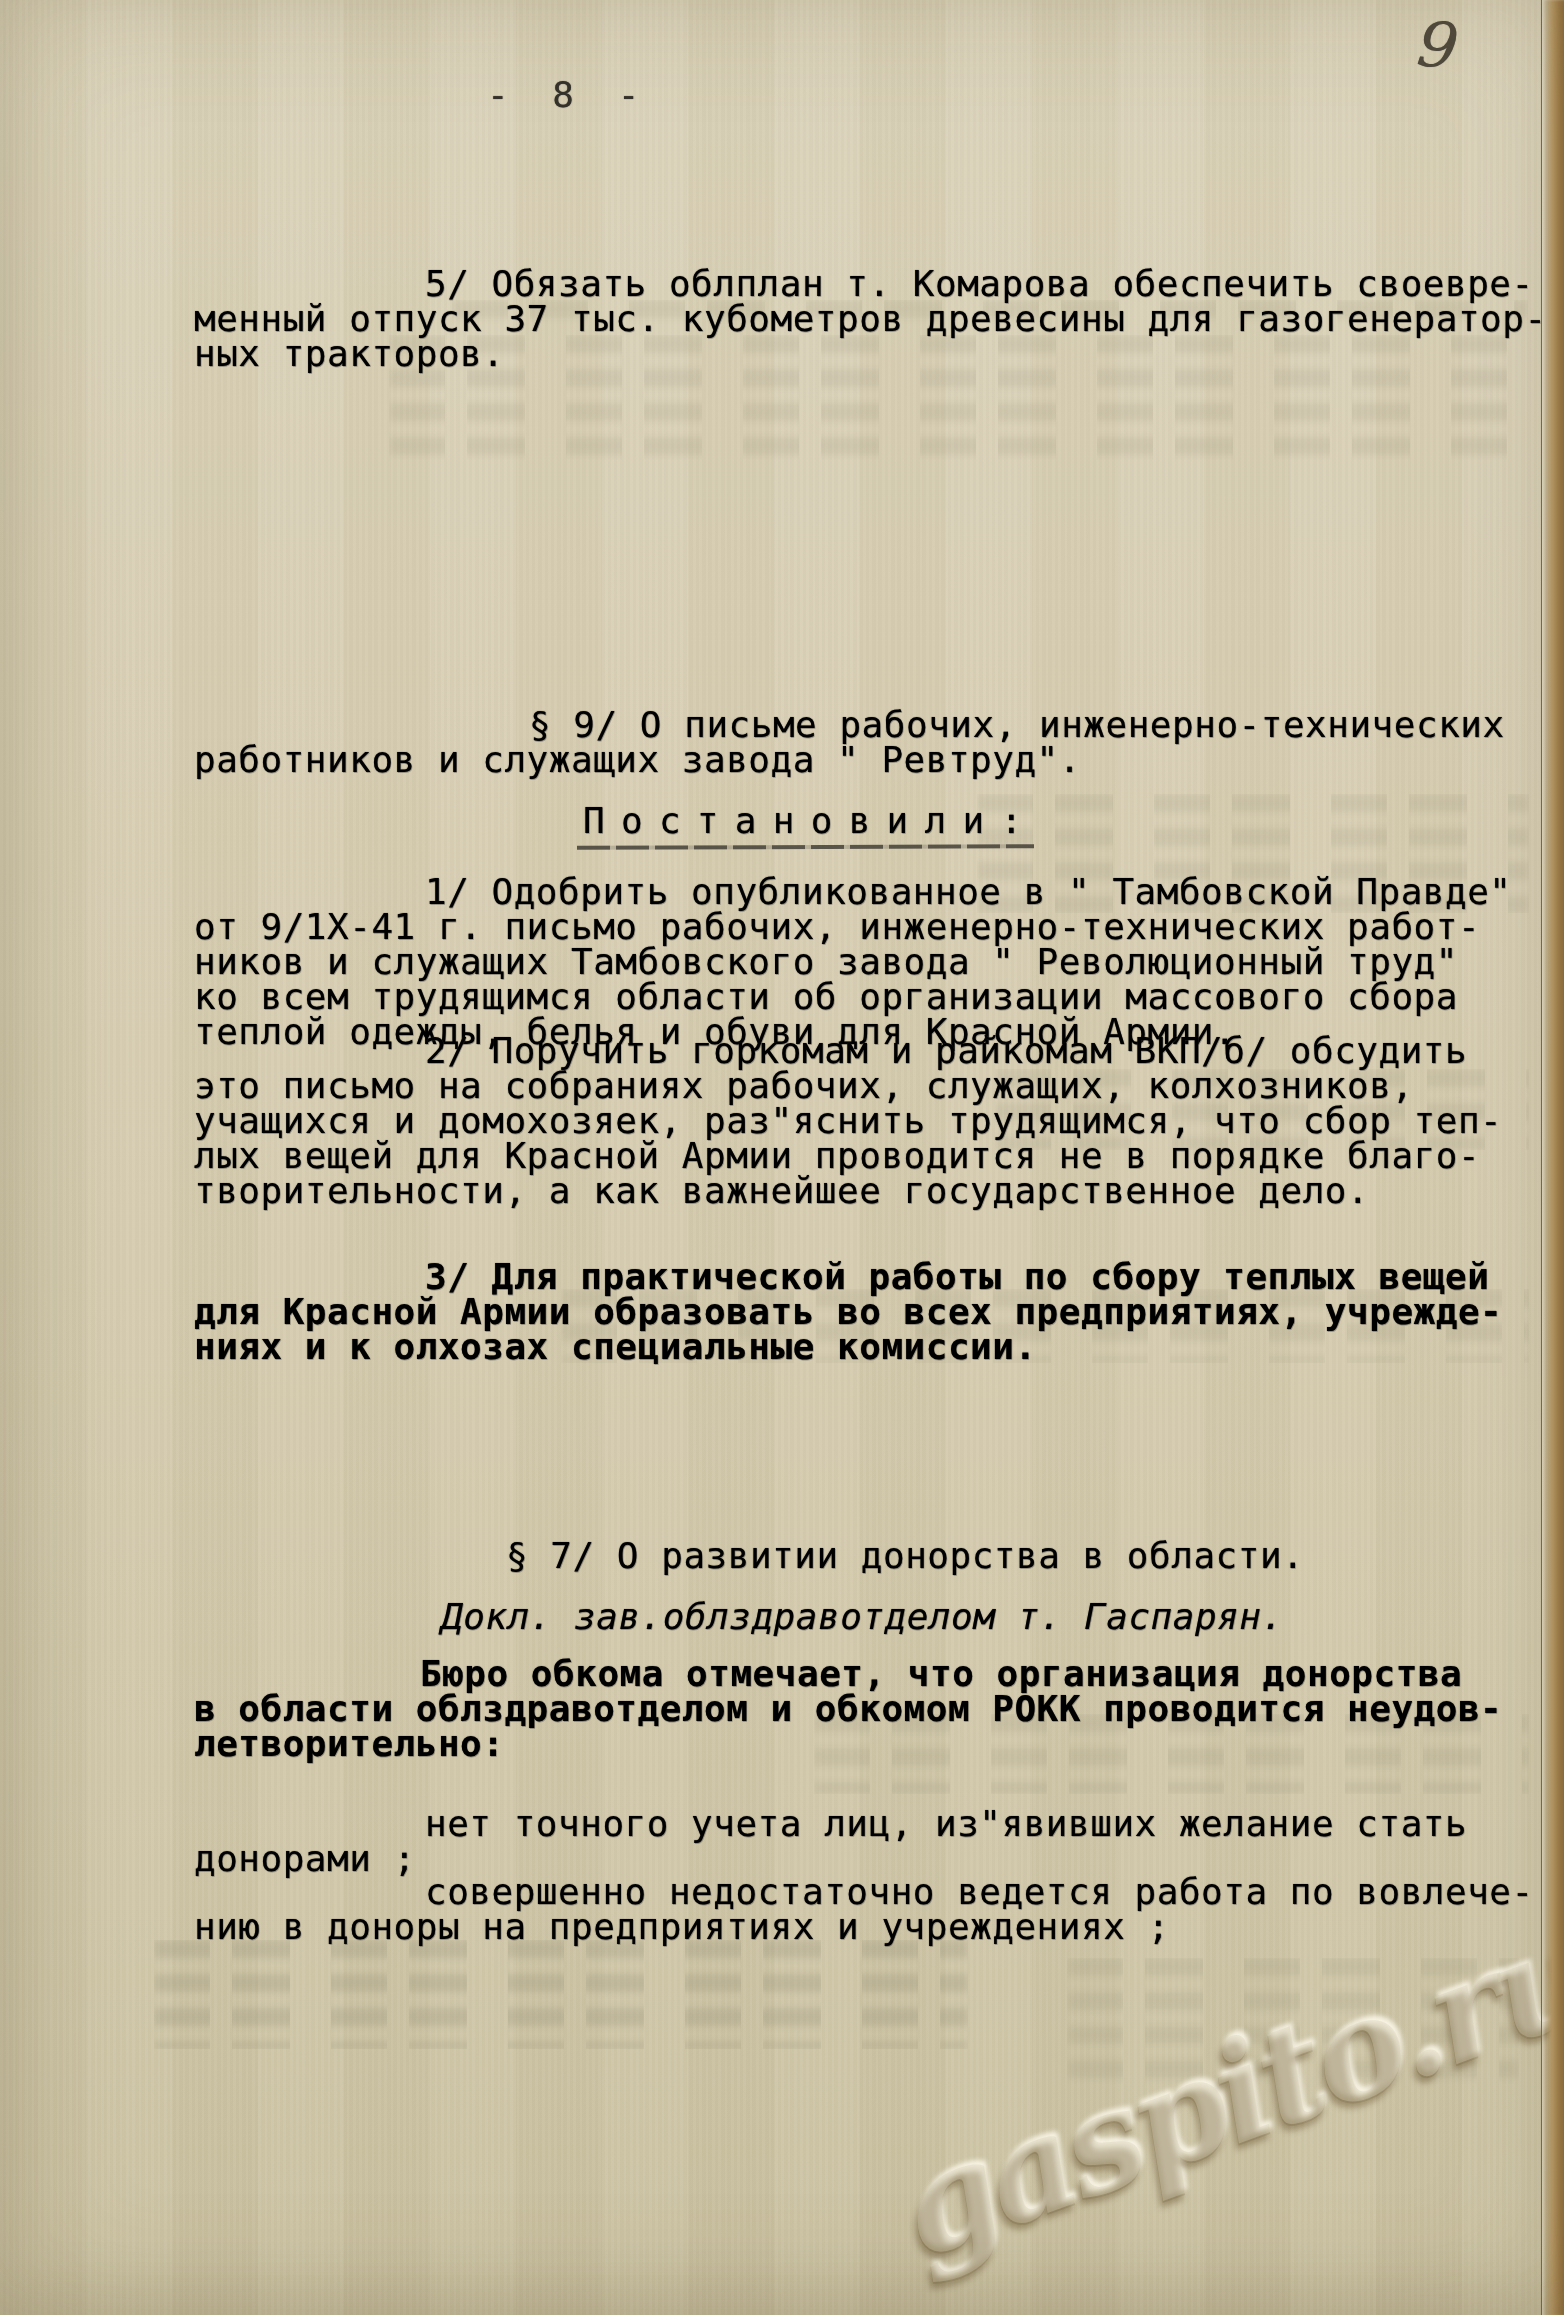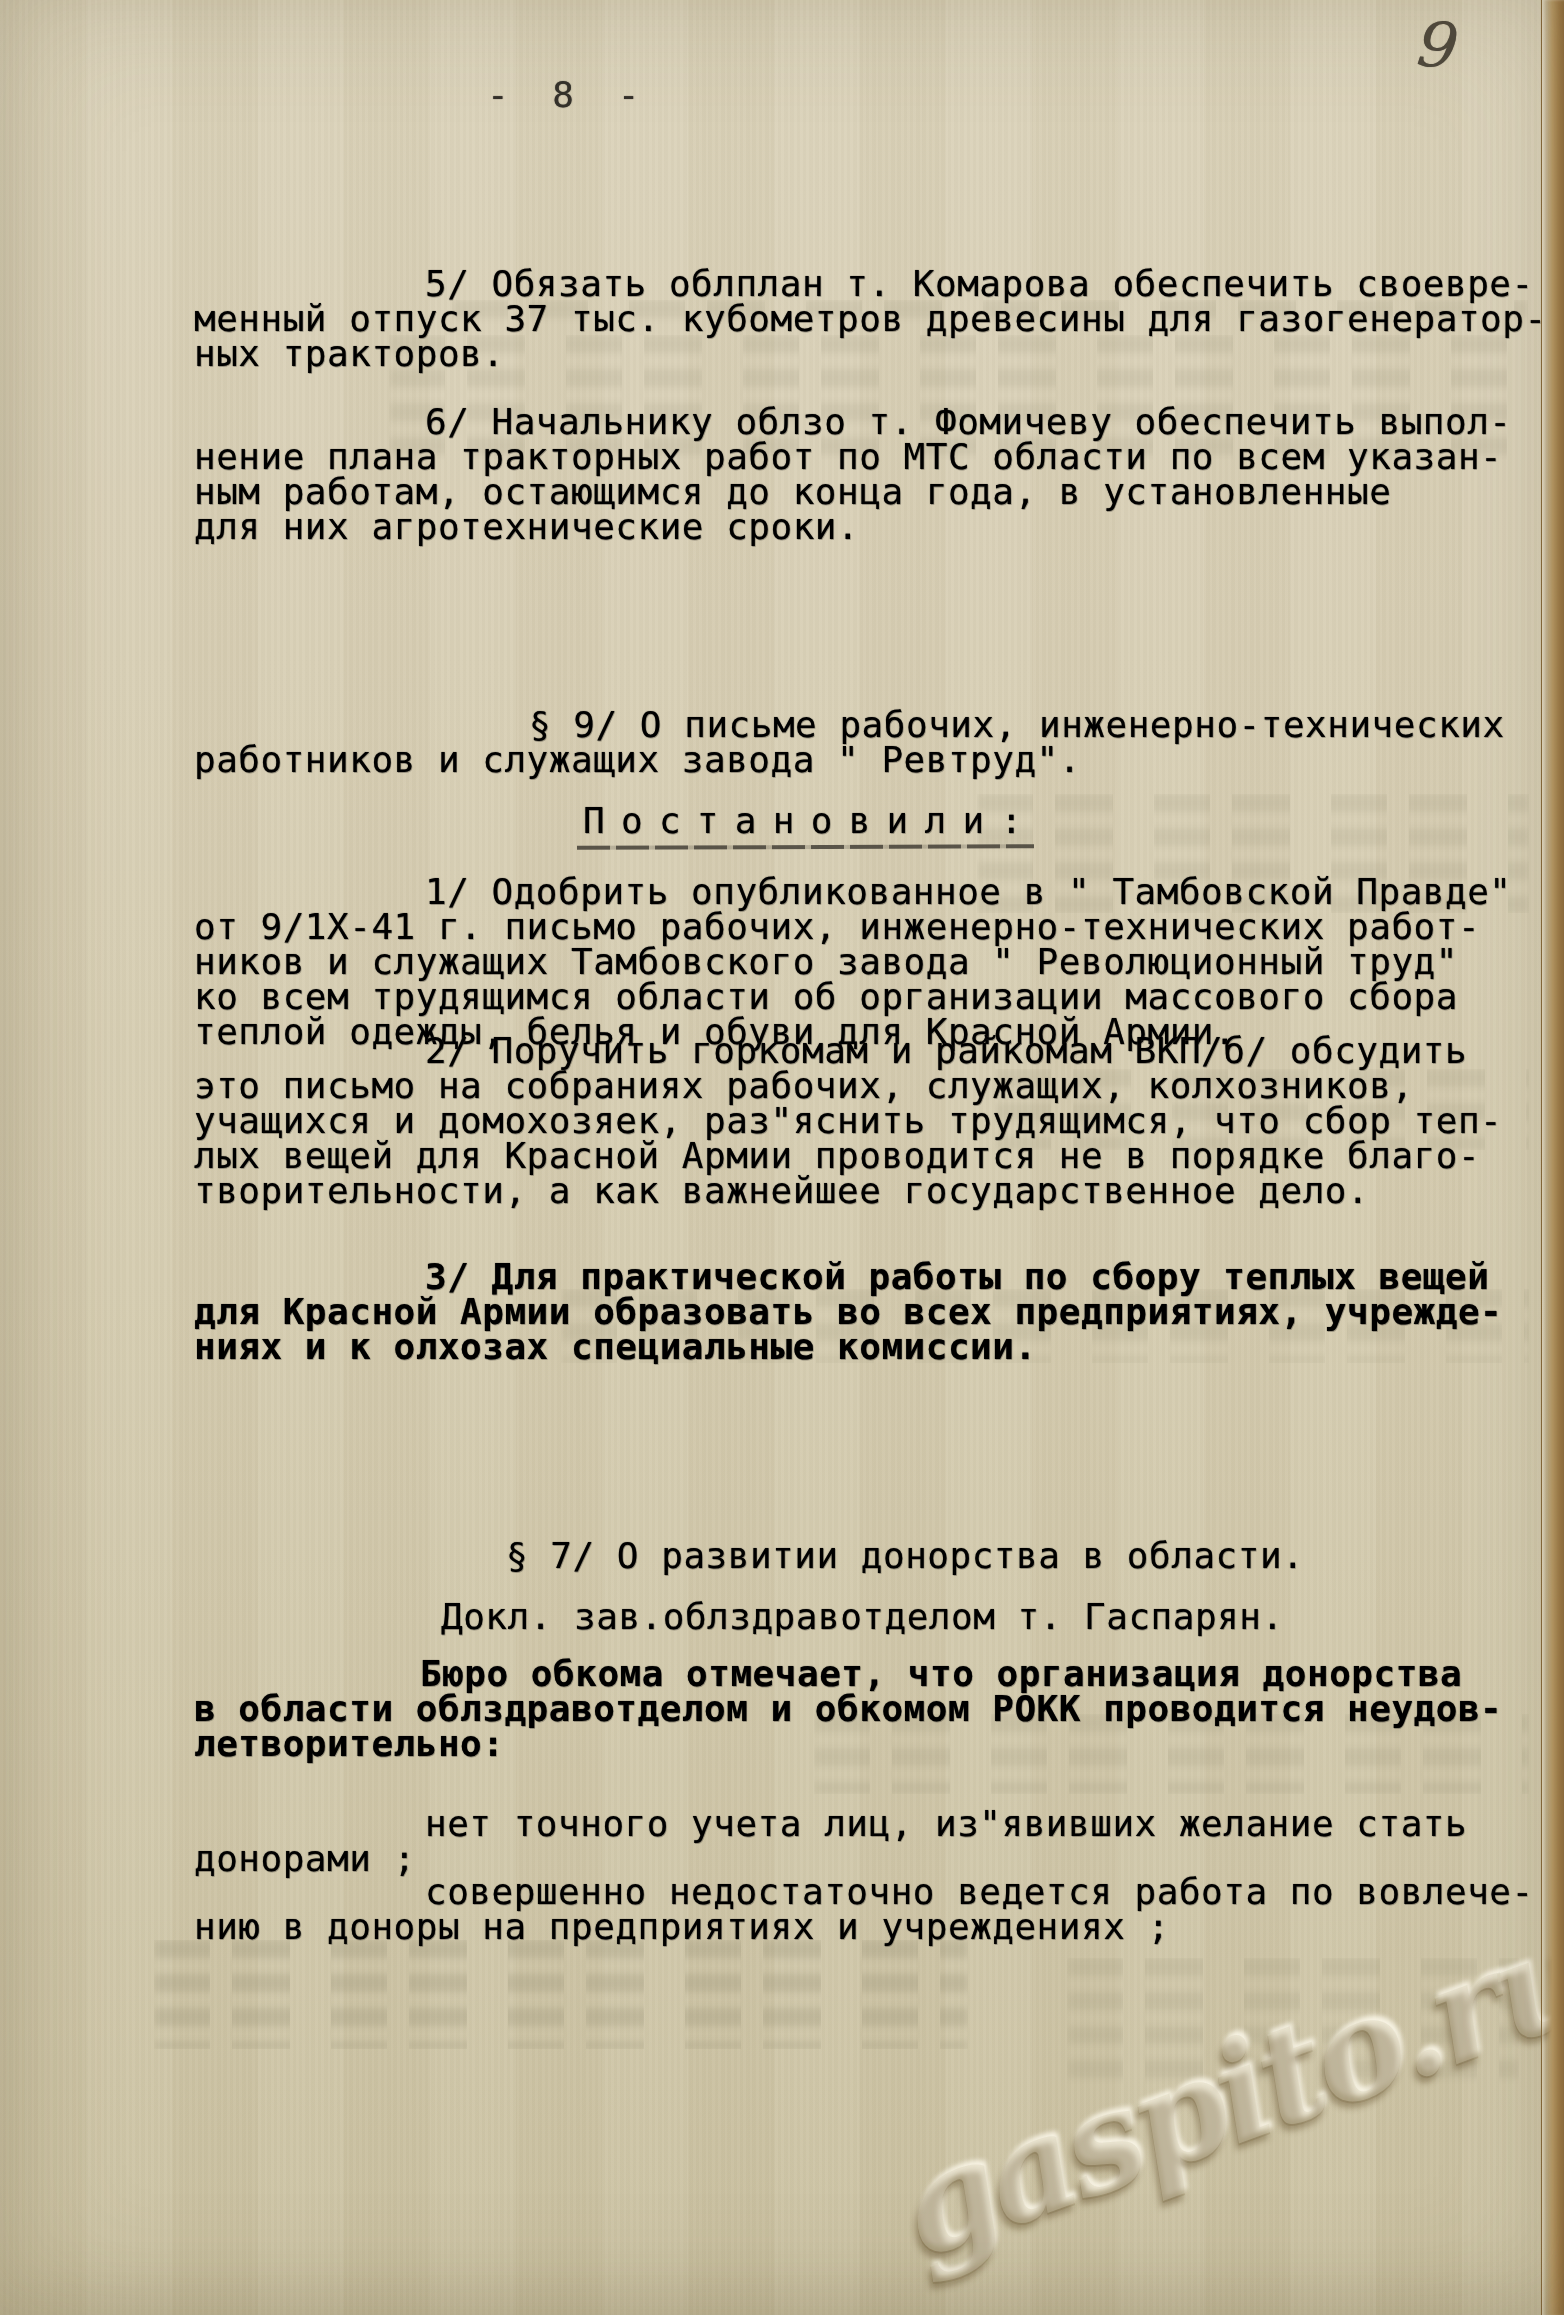--- a/index.html
+++ b/index.html
@@ -59,24 +59,20 @@
   <div class="ghost" style="left:1067px;top:1958px;width:452px;height:127px;"></div>
 
   <div class="hand-nine">9</div>
 
   <div class="pagenum">- 8 -</div>
 
   <div class="typed indent" style="top:266px;">5/ Обязать облплан т. Комарова обеспечить своевре-
 менный отпуск 37 тыс. кубометров древесины для газогенератор-
 ных тракторов.</div>
 
-  <div class="typed indent" style="top:404px;">6/ Начальнику облзо т. Фомичеву обеспечить выпол-
-нение плана тракторных работ по МТС области по всем указан-
-ным работам, остающимся до конца года, в установленные
-для них агротехнические сроки.</div>
 
   <div class="typed h6" style="top:707px;">§ 9/ О письме рабочих, инженерно-технических
 работников и служащих завода " Ревтруд".</div>
 
   <div class="typed spaced">П о с т а н о в и л и :</div>
   <div class="rule"></div>
 
   <div class="typed indent" style="top:874px;">1/ Одобрить опубликованное в " Тамбовской Правде"
 от 9/1Х-41 г. письмо рабочих, инженерно-технических работ-
 ников и служащих Тамбовского завода " Революционный труд"
@@ -88,21 +84,21 @@
 учащихся и домохозяек, раз"яснить трудящимся, что сбор теп-
 лых вещей для Красной Армии проводится не в порядке благо-
 творительности, а как важнейшее государственное дело.</div>
 
   <div class="typed indent" style="top:1259px;font-weight:bold;">3/ Для практической работы по сбору теплых вещей
 для Красной Армии образовать во всех предприятиях, учрежде-
 ниях и к олхозах специальные комиссии.</div>
 
   <div class="typed single" style="left:506px;top:1538px;">§ 7/ О развитии донорства в области.</div>
 
-  <div class="typed single" style="left:441px;top:1599px;">Докл. зав.облздравотделом т. Гаспарян.</div>
+  <div class="typed single" style="left:441px;top:1599px;font-style:italic;">Докл. зав.облздравотделом т. Гаспарян.</div>
 
   <div class="typed" style="top:1656px;text-indent:226px;font-weight:bold;">Бюро обкома отмечает, что организация донорства
 в области облздравотделом и обкомом РОКК проводится неудов-
 летворительно:</div>
 
   <div class="typed indent" style="top:1806px;">нет точного учета лиц, из"явивших желание стать
 донорами ;</div>
 
   <div class="typed indent" style="top:1874px;">совершенно недостаточно ведется работа по вовлече-
 нию в доноры на предприятиях и учреждениях ;</div>

